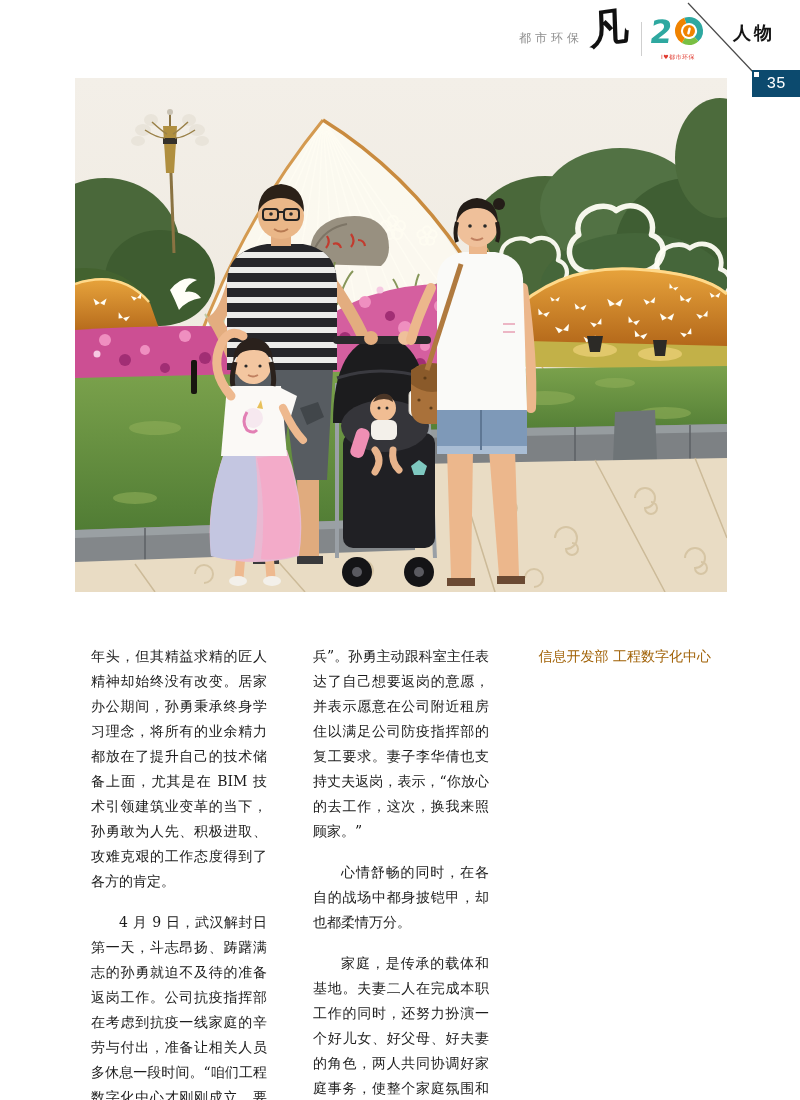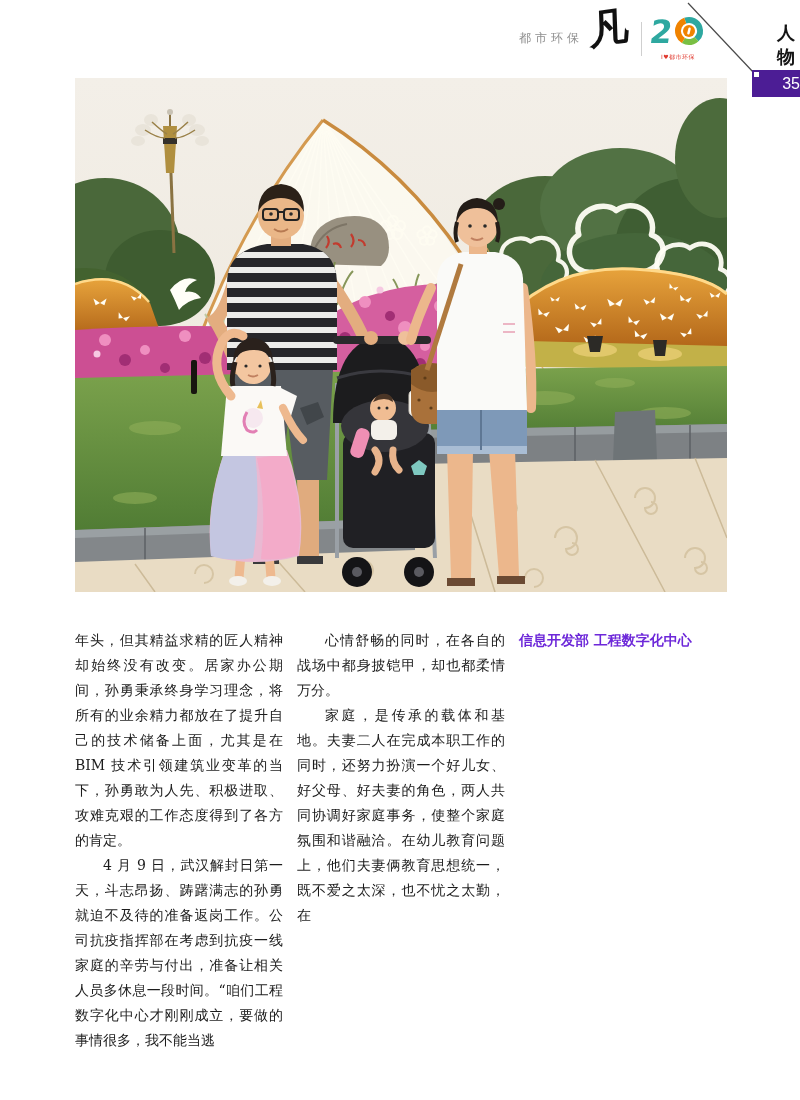--- a/index.html
+++ b/index.html
@@ -30,47 +30,46 @@
     font-size:32px;color:#2ea8a0;transform:skewX(-8deg);line-height:1;
   }
   .logo20-caption{
     margin-top:1px;font-size:6px;color:#e03a2f;letter-spacing:.5px;
     font-family:"DejaVu Sans","Liberation Sans",sans-serif;white-space:nowrap;
   }
   .section-label{
     position:absolute;left:733px;top:21px;font-size:18px;font-weight:bold;
     letter-spacing:3px;color:#141414;
     font-family:"DejaVu Sans","Liberation Sans",sans-serif;
-    margin-left:44px;
   }
   .header-line{position:absolute;left:678px;top:0;width:84px;height:80px;}
   .page-badge{
-    position:absolute;left:752px;top:70px;width:48px;height:27px;background:#4c1d95;
-    color:#fff;display:flex;align-items:center;justify-content:flex-end;
-    font-family:Liberation Sans, sans-serif;font-size:16px;
+    position:absolute;left:752px;top:70px;width:48px;height:27px;background:#0c4a6e;
+    color:#fff;display:flex;align-items:center;justify-content:center;
+    font-family:Liberation Mono, monospace;font-size:16px;
   }
   .page-badge .corner{position:absolute;left:2px;top:2px;width:5px;height:5px;background:#fff;}
 
   
   .photo{
     position:absolute;left:75px;top:78px;width:652px;height:514px;overflow:hidden;
     background:#f1ede5;
   }
   .photo svg{display:block;}
 
   
   .article{
     position:absolute;left:75px;top:628px;width:652px;display:flex;gap:14px;
   }
   .col{width:208px;font-size:14px;line-height:25px;text-align:justify;color:#1c1c1c;}
-  .col p{margin:0;}
+  .col p{margin:16px;}
   .col p.indent{text-indent:2em;}
   .byline{
     font-family:"DejaVu Sans","Liberation Sans",sans-serif;
-    font-weight:bold;font-size:14px;color:#6d28d9;
+    font-weight:normal;text-align:right;font-size:14px;color:#a16207;
   }
 </style>
 </head>
 <body>
 
 <div class="brand-text">都市环保</div>
 <div class="brand-mark">凡</div>
 <div class="header-divider"></div>
 
 <div class="logo20">
@@ -453,19 +452,20 @@
   </g>
 </svg>
 </div>
 
 <div class="article">
   <div class="col">
     <p>年头，但其精益求精的匠人精神却始终没有改变。居家办公期间，孙勇秉承终身学习理念，将所有的业余精力都放在了提升自己的技术储备上面，尤其是在 BIM 技术引领建筑业变革的当下，孙勇敢为人先、积极进取、攻难克艰的工作态度得到了各方的肯定。</p>
     <p class="indent">4 月 9 日，武汉解封日第一天，斗志昂扬、踌躇满志的孙勇就迫不及待的准备返岗工作。公司抗疫指挥部在考虑到抗疫一线家庭的辛劳与付出，准备让相关人员多休息一段时间。“咱们工程数字化中心才刚刚成立，要做的事情很多，我不能当逃</p>
   </div>
   <div class="col">
+    <p>兵”。孙勇主动跟科室主任表达了自己想要返岗的意愿，并表示愿意在公司附近租房住以满足公司防疫指挥部的复工要求。妻子李华倩也支持丈夫返岗，表示，“你放心的去工作，这次，换我来照顾家。”</p>
     <p class="indent">心情舒畅的同时，在各自的战场中都身披铠甲，却也都柔情万分。</p>
     <p class="indent">家庭，是传承的载体和基地。夫妻二人在完成本职工作的同时，还努力扮演一个好儿女、好父母、好夫妻的角色，两人共同协调好家庭事务，使整个家庭氛围和谐融洽。在幼儿教育问题上，他们夫妻俩教育思想统一，既不爱之太深，也不忧之太勤，在</p>
   </div>
   <div class="col">
     <p class="byline">信息开发部 工程数字化中心</p>
   </div>
 </div>
 
 </body></html>

